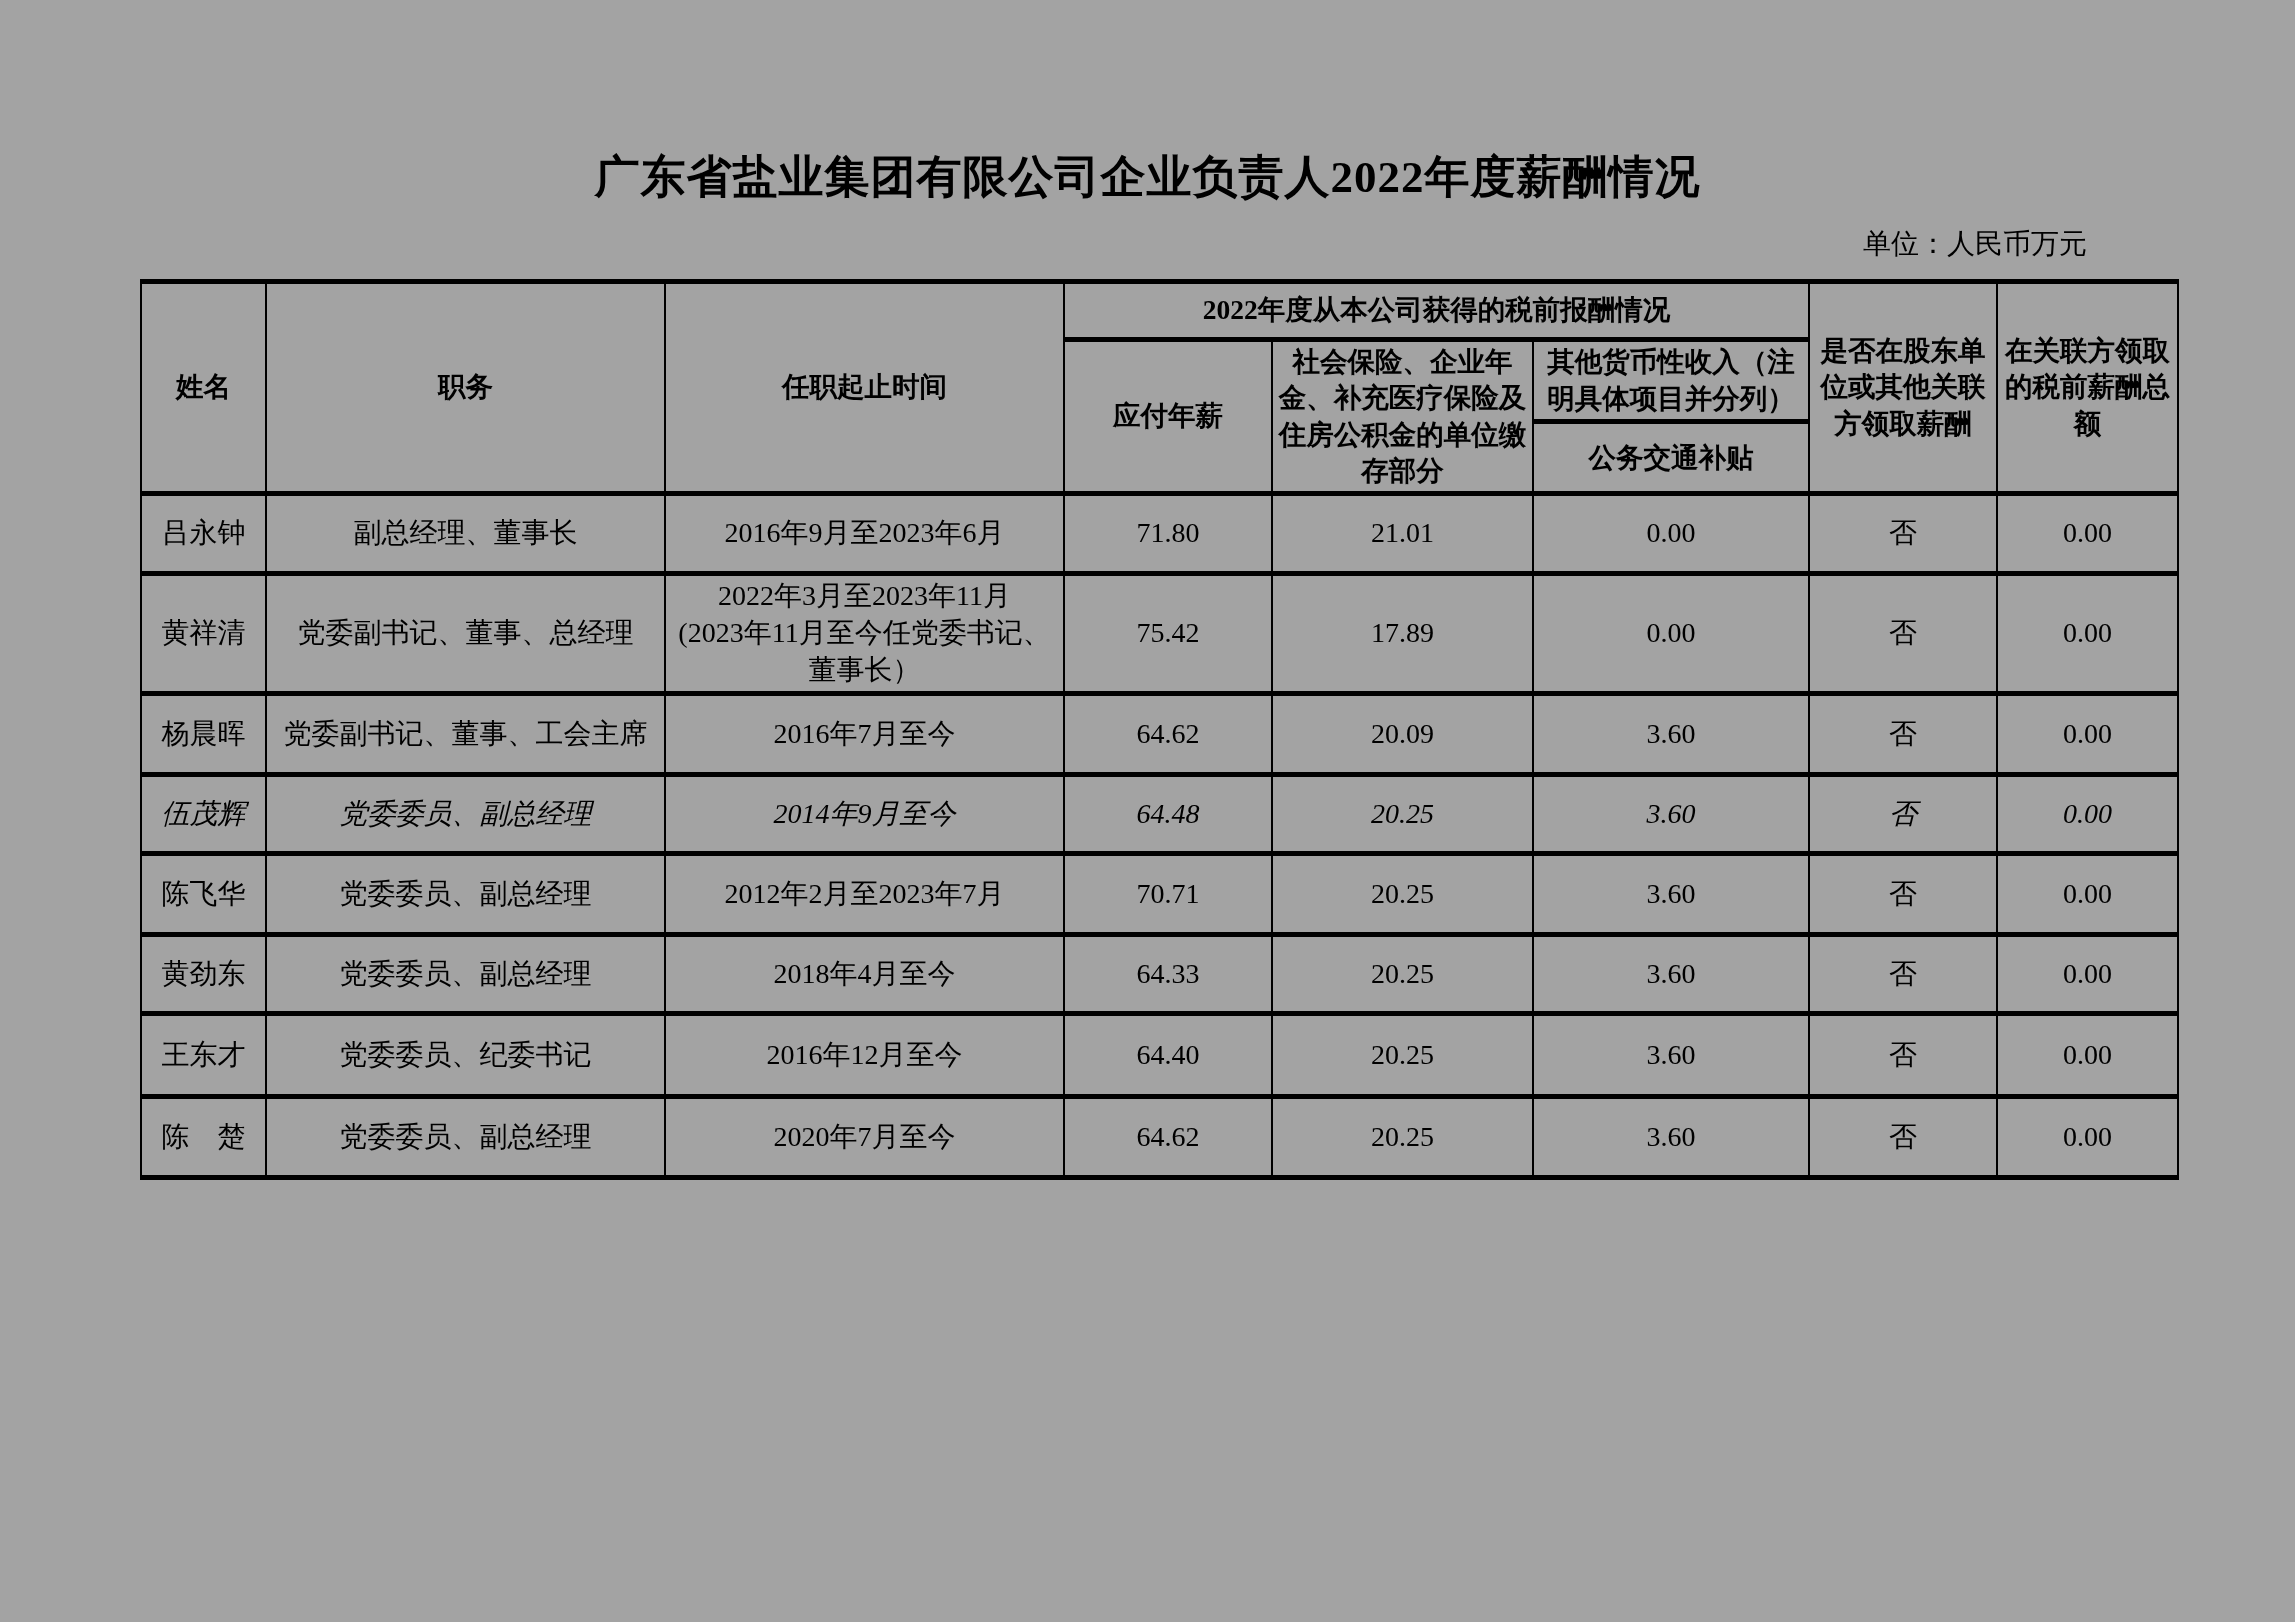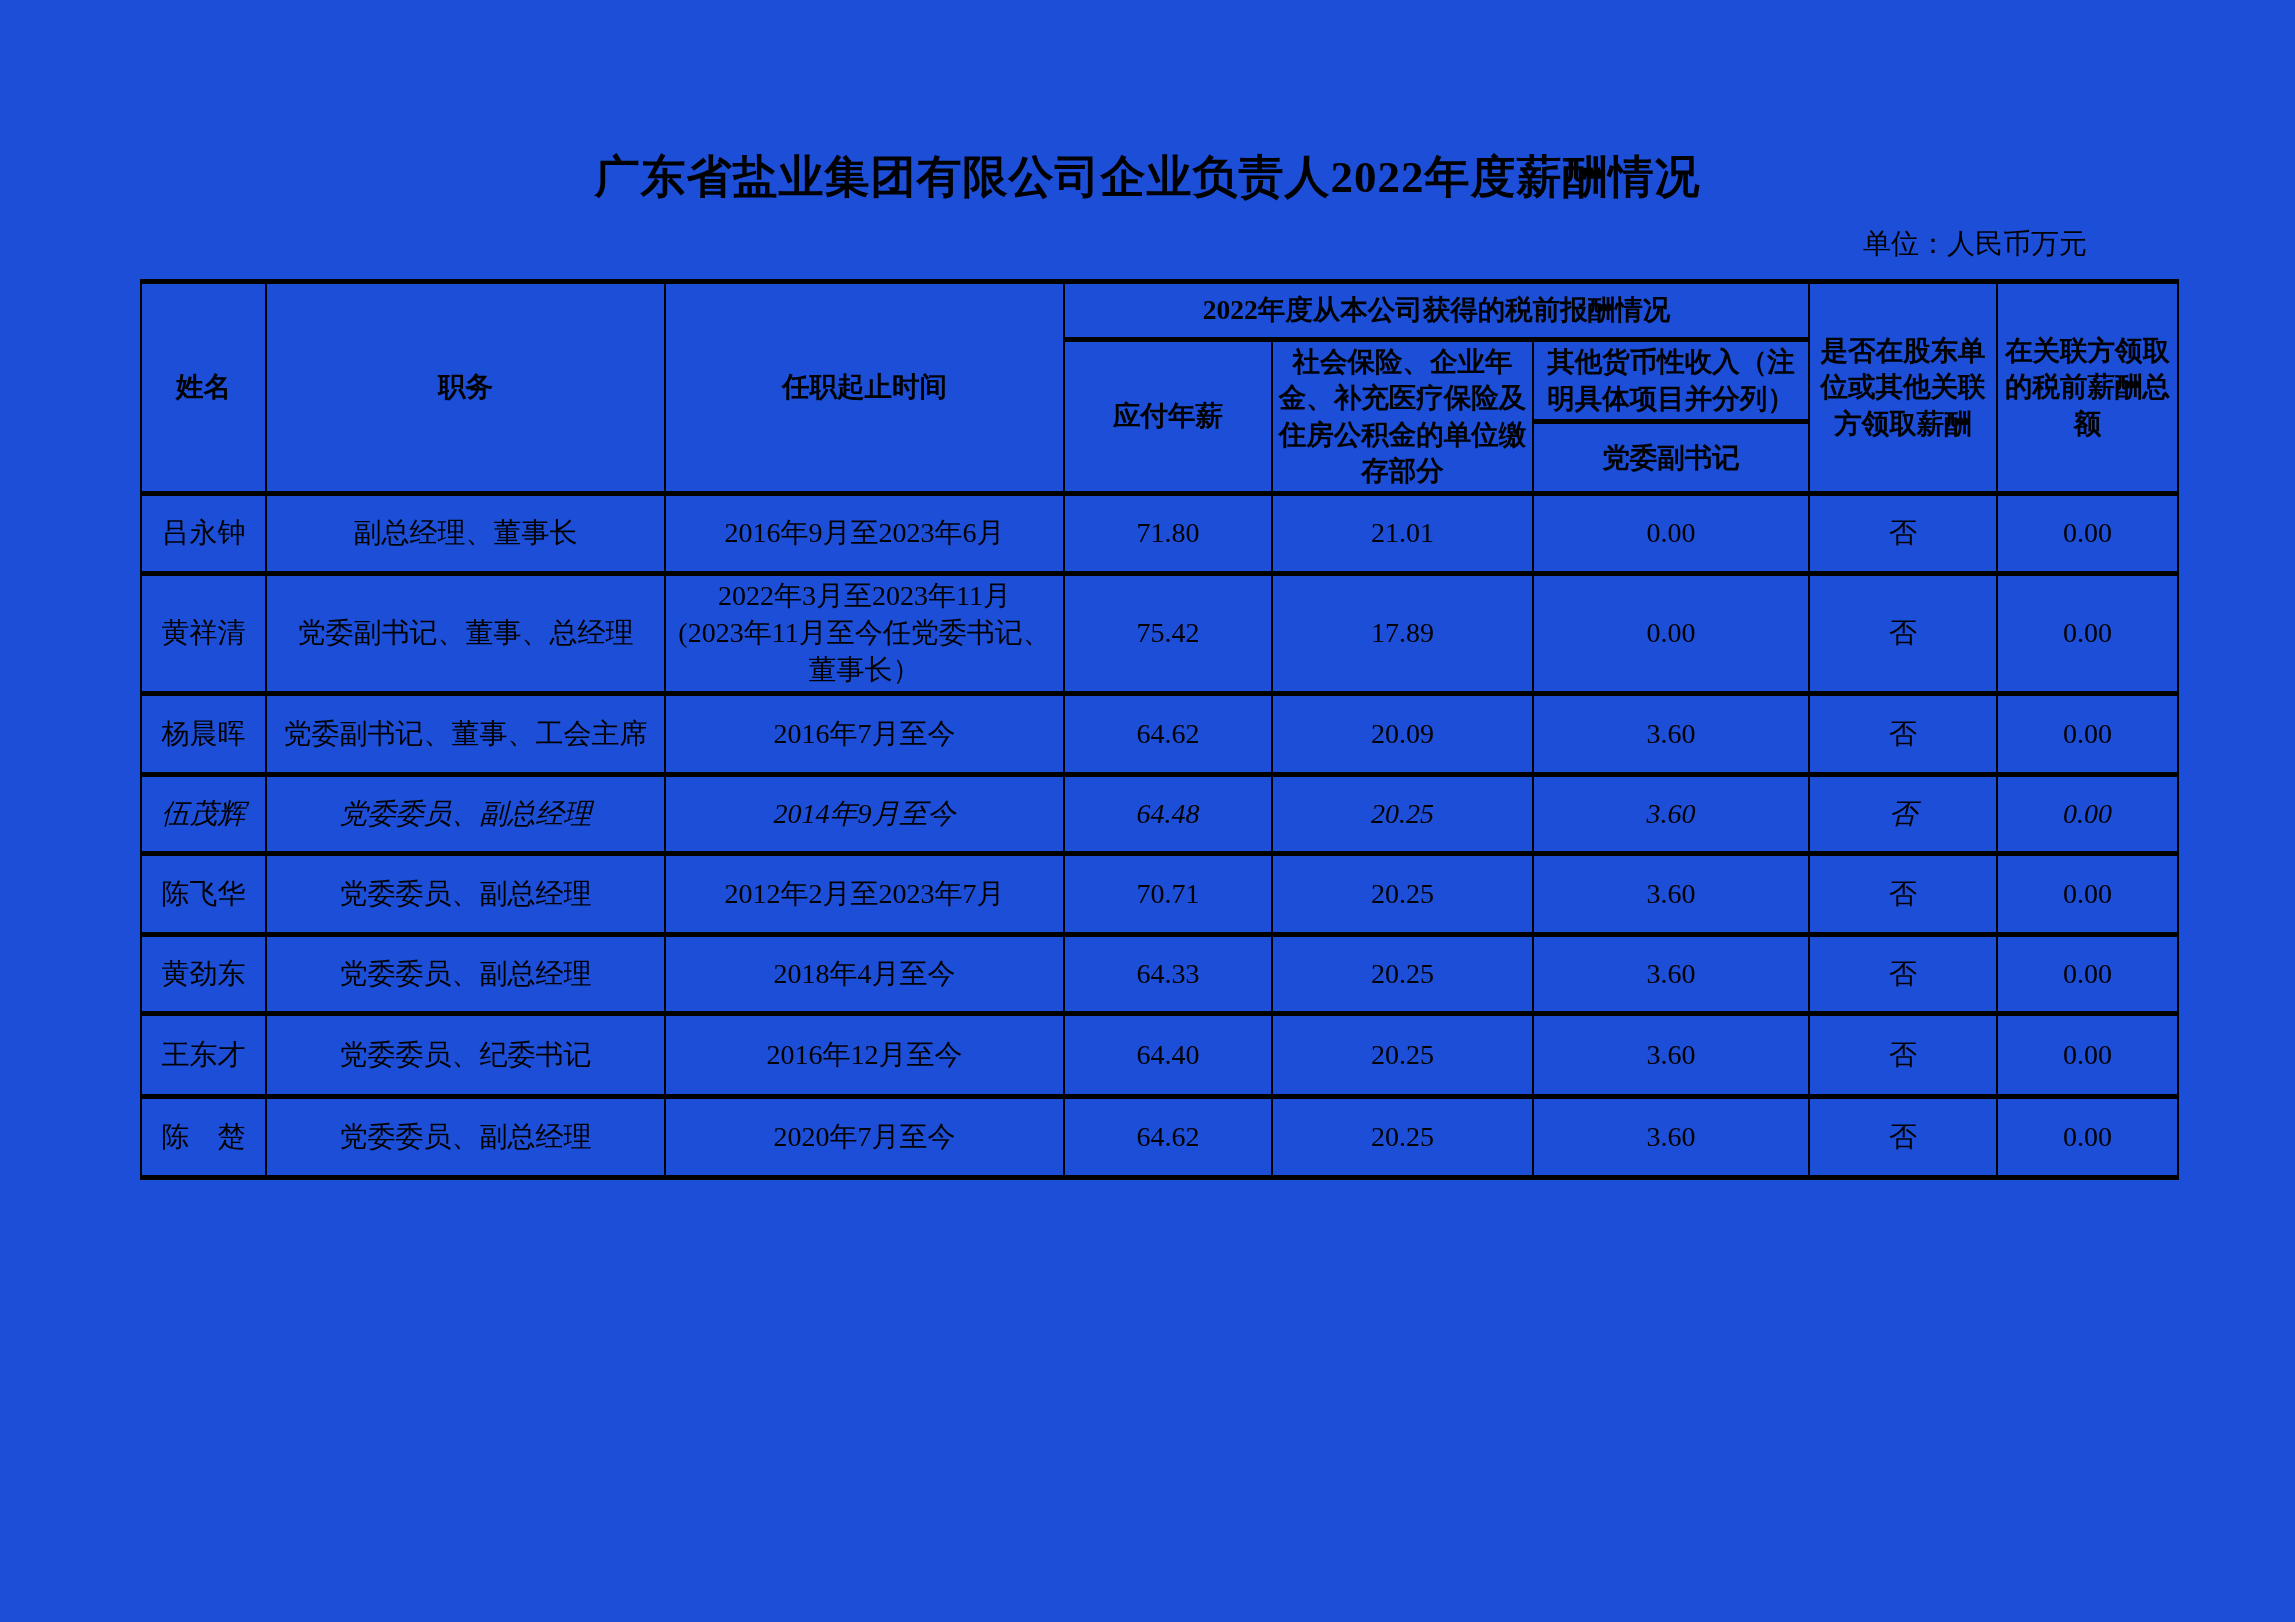--- a/index.html
+++ b/index.html
@@ -6,21 +6,21 @@
     margin: 0;
     padding: 0;
     background: #ffffff;
     color: #000000;
     font-family: "Liberation Serif", "DejaVu Serif", serif;
   }
   .page {
     position: relative;
     width: 2295px;
     height: 1623px;
-    background: #1d4ed8;
+    background: #a3a3a3;
     overflow: hidden;
   }
   .doc-title {
     position: absolute;
     top: 153px;
     left: 0;
     width: 100%;
     text-align: center;
     font-size: 45px;
     font-weight: bold;
@@ -112,21 +112,21 @@
         <th colspan="3">2022年度从本公司获得的税前报酬情况</th>
         <th rowspan="3">是否在股东单位或其他关联方领取薪酬</th>
         <th rowspan="3">在关联方领取的税前薪酬总额</th>
       </tr>
       <tr class="hrow-2">
         <th rowspan="2">应付年薪</th>
         <th rowspan="2">社会保险、企业年金、补充医疗保险及住房公积金的单位缴存部分</th>
         <th>其他货币性收入（注明具体项目并分列）</th>
       </tr>
       <tr class="hrow-3">
-        <th>党委副书记</th>
+        <th>公务交通补贴</th>
       </tr>
 
       <tr class="drow-0">
         <td>吕永钟</td>
         <td>副总经理、董事长</td>
         <td class="tenure-cell">2016年9月至2023年6月</td>
         <td>71.80</td>
         <td>21.01</td>
         <td>0.00</td>
         <td>否</td>

